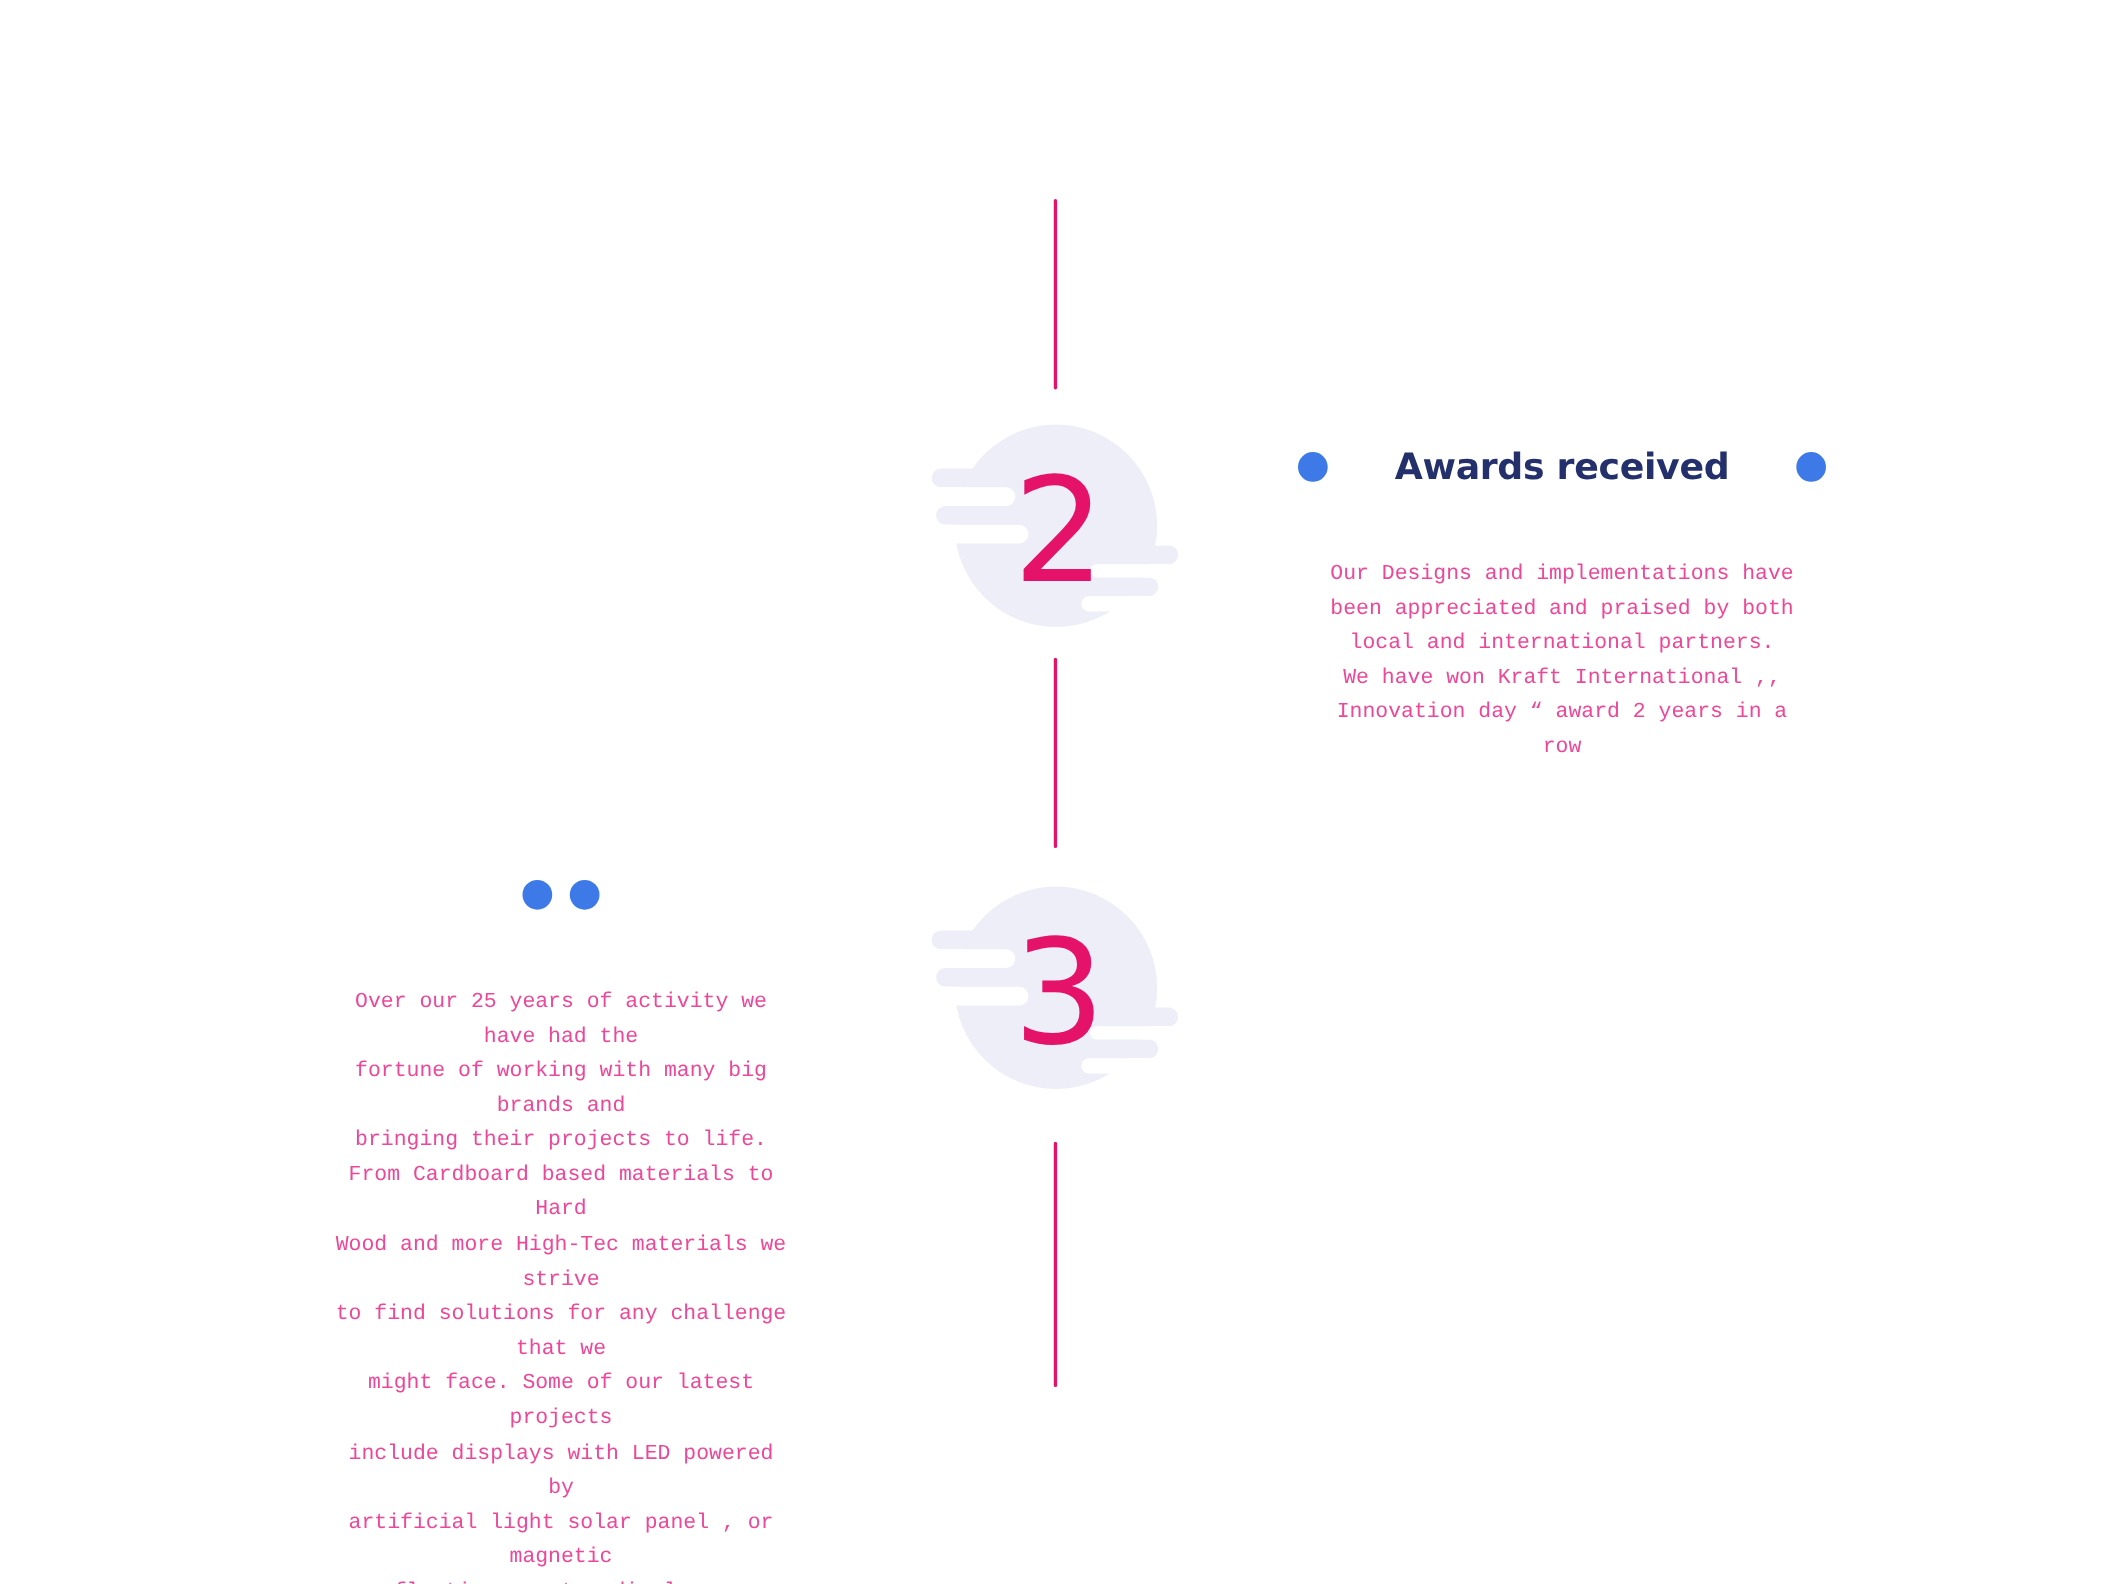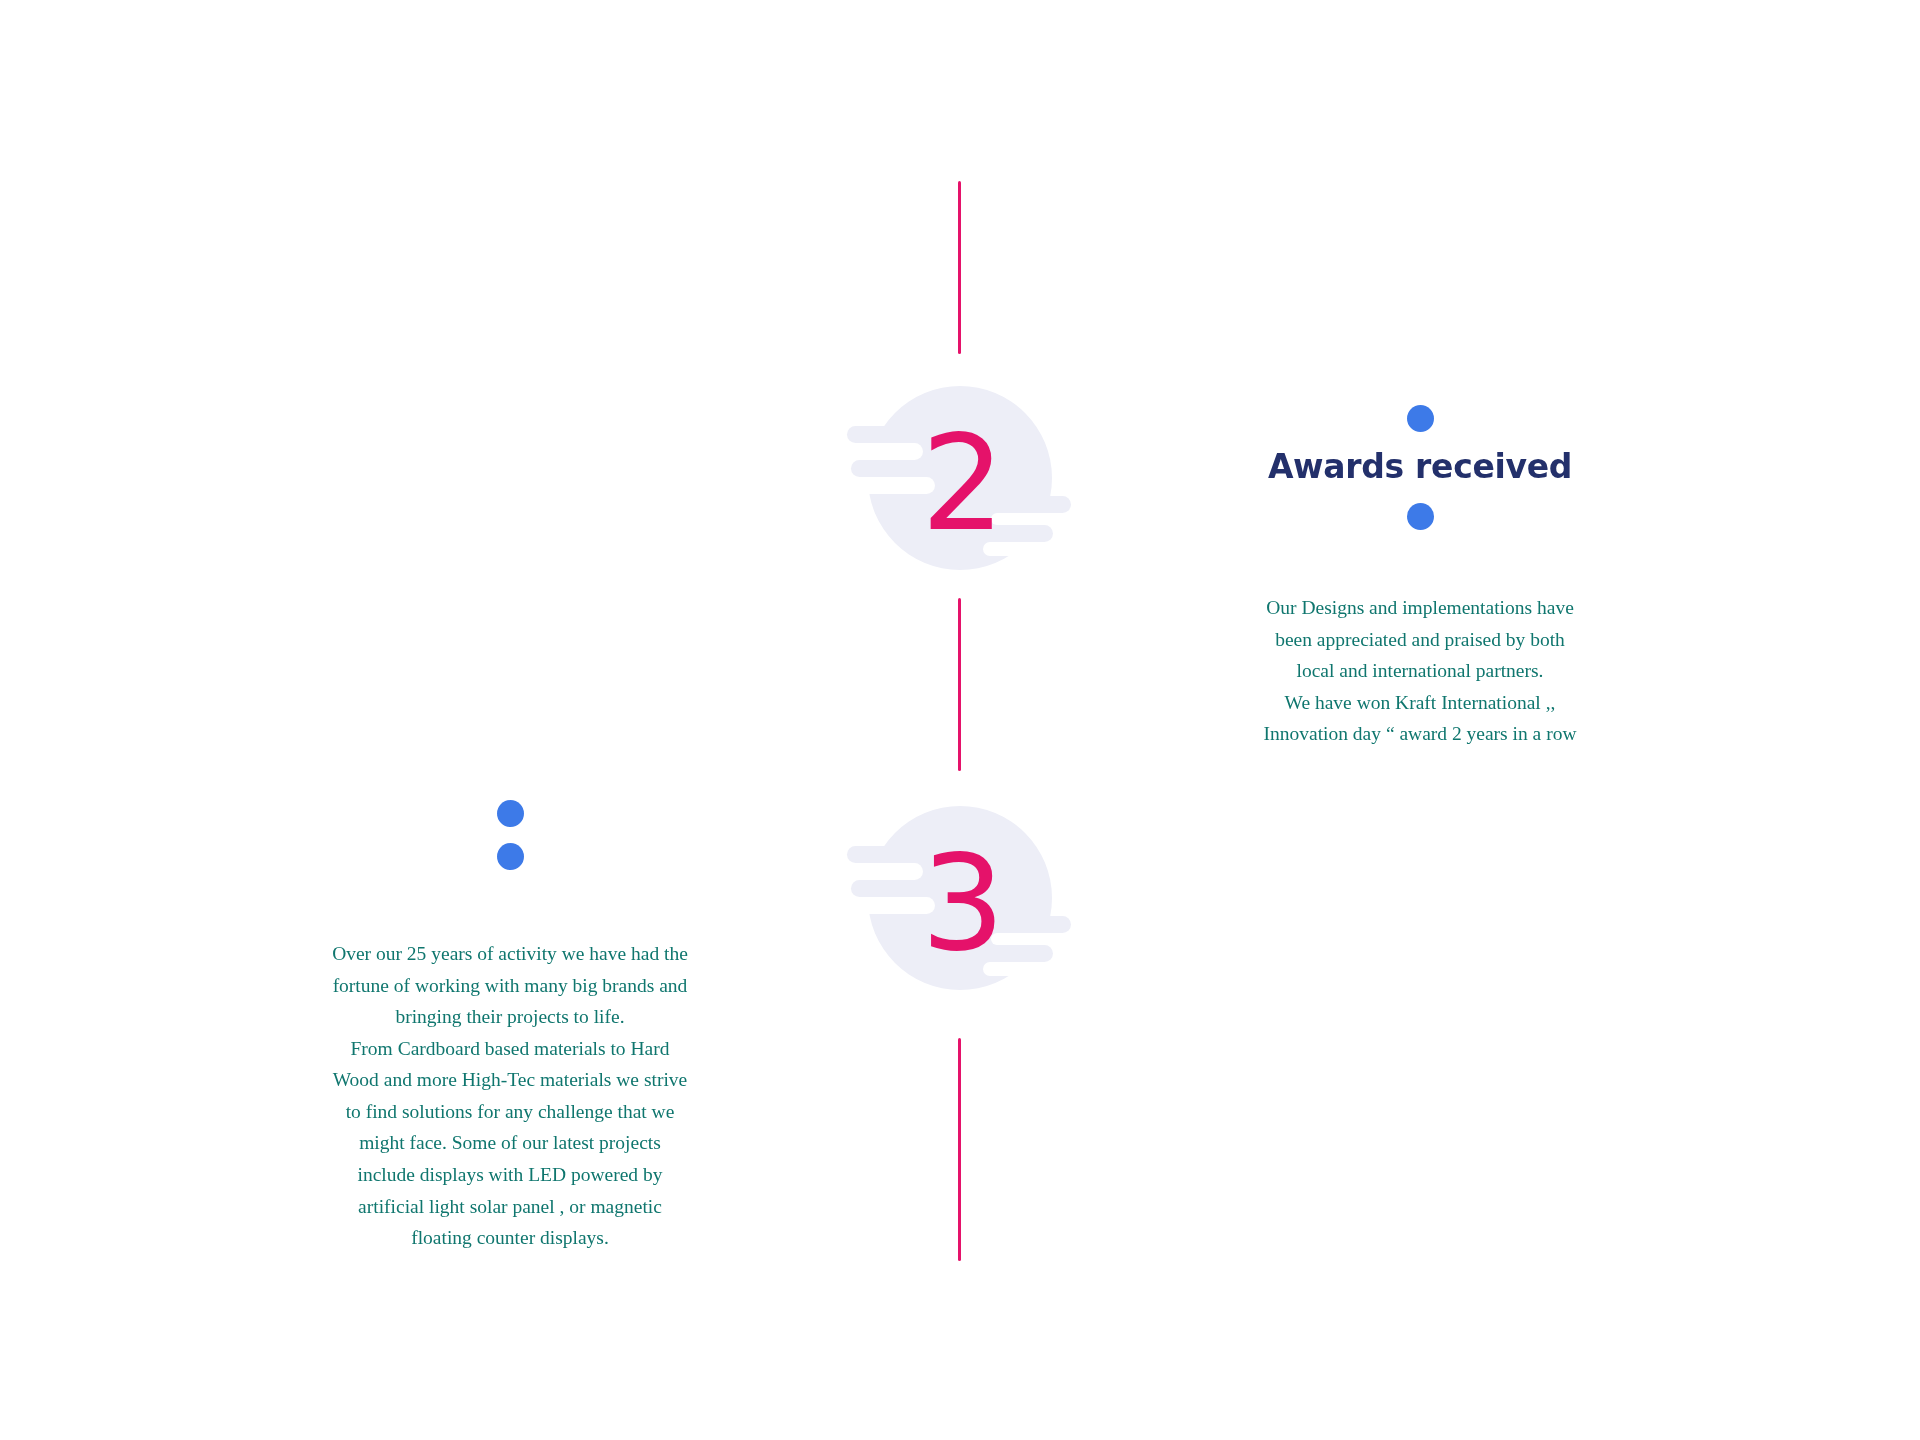--- a/index.html
+++ b/index.html
@@ -74,21 +74,20 @@
     position: absolute;
   }
   #block-awards    { left: 1180px; top: 405px;  width: 480px; }
   #block-challenges{ left: 290px;  top: 800px;  width: 440px; }
 
   .heading-row {
     display: flex;
     align-items: center;
     justify-content: center;
     gap: 16px;
-    flex-direction: column;
   }
   .dot {
     width: 27px;
     height: 27px;
     border-radius: 50%;
     background: #3d7ae8;
     flex: 0 0 auto;
   }
   .heading {
     flex: 1 1 auto;
@@ -100,22 +99,22 @@
     line-height: 1.18;
     letter-spacing: -0.3px;
     margin: 0;
     padding: 0 14px;
     white-space: pre-line;
   }
 
   .body-text {
     margin: 12px;
     text-align: center;
-    color: #0f766e;
-    font-family: Liberation Serif, serif;
+    color: #ec4899;
+    font-family: Liberation Mono, monospace;
     font-size: 19.5px;
     line-height: 1.62;
     white-space: pre-line;
   }
   #awards-text     { margin-top: 62px; }
   #challenges-text { margin-top: 68px; }
 </style>
 </head>
 <body>
 

